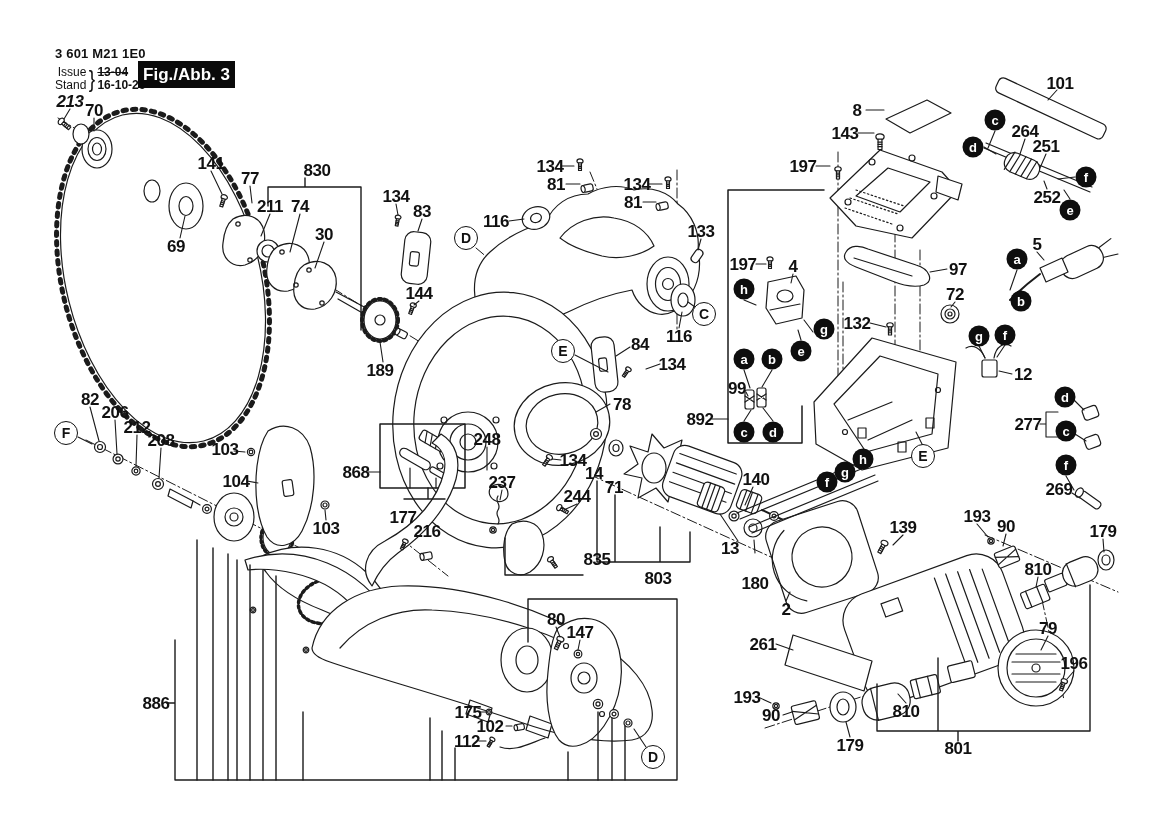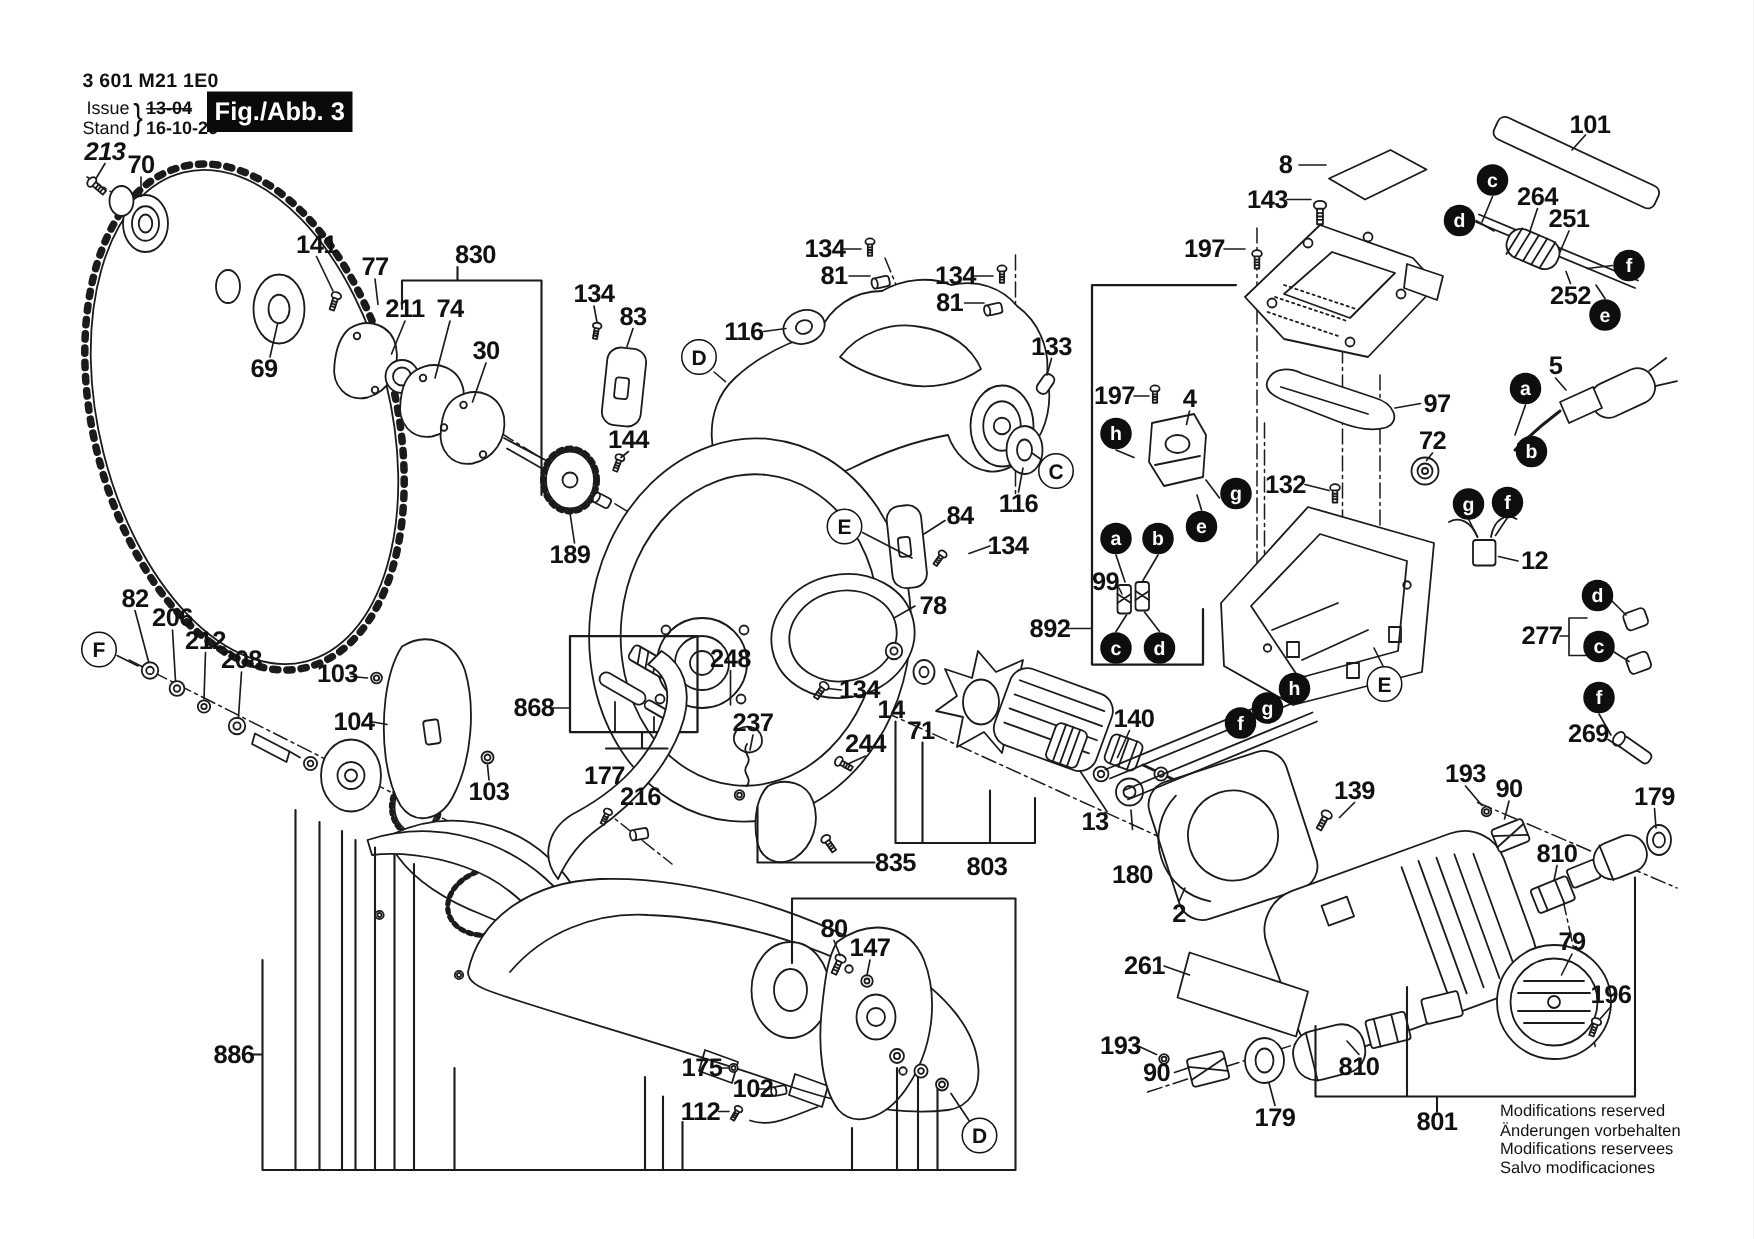--- a/index.html
+++ b/index.html
@@ -427,26 +427,20 @@
         <span class="old">13-04</span>
         <span>16-10-26</span>
       </div>
     </div>
   </div>
 
   <div id="figure-box">
     <span>Fig./Abb. 3</span>
   </div>
 
-  <div id="notes">
-      <div>Modifications reserved</div>
-      <div>Änderungen vorbehalten</div>
-      <div>Modifications reservees</div>
-      <div>Salvo modificaciones</div>
-    </div>
 
   <div id="callouts">
       <div class="callout" style="left: 70px; top: 101px; font-style: italic;">213</div>
       <div class="callout" style="left: 94px; top: 110px;">70</div>
       <div class="callout" style="left: 211px; top: 163px;">141</div>
       <div class="callout" style="left: 250px; top: 178px;">77</div>
       <div class="callout" style="left: 317px; top: 170px;">830</div>
       <div class="callout" style="left: 270px; top: 206px;">211</div>
       <div class="callout" style="left: 300px; top: 206px;">74</div>
       <div class="callout" style="left: 324px; top: 234px;">30</div>
@@ -492,21 +486,21 @@
       <div class="callout" style="left: 326px; top: 528px;">103</div>
       <div class="callout" style="left: 356px; top: 472px;">868</div>
       <div class="callout" style="left: 487px; top: 439px;">248</div>
       <div class="callout" style="left: 573px; top: 460px;">134</div>
       <div class="callout" style="left: 594px; top: 473px;">14</div>
       <div class="callout" style="left: 614px; top: 487px;">71</div>
       <div class="callout" style="left: 502px; top: 482px;">237</div>
       <div class="callout" style="left: 577px; top: 496px;">244</div>
       <div class="callout" style="left: 403px; top: 517px;">177</div>
       <div class="callout" style="left: 427px; top: 531px;">216</div>
-      <div class="callout" style="left: 597px; top: 575px;">835</div>
+      <div class="callout" style="left: 597px; top: 559px;">835</div>
       <div class="callout" style="left: 658px; top: 578px;">803</div>
       <div class="callout" style="left: 730px; top: 548px;">13</div>
       <div class="callout" style="left: 755px; top: 583px;">180</div>
       <div class="callout" style="left: 756px; top: 479px;">140</div>
       <div class="callout" style="left: 786px; top: 609px;">2</div>
       <div class="callout" style="left: 763px; top: 644px;">261</div>
       <div class="callout" style="left: 903px; top: 527px;">139</div>
       <div class="callout" style="left: 977px; top: 516px;">193</div>
       <div class="callout" style="left: 1006px; top: 526px;">90</div>
       <div class="callout" style="left: 1103px; top: 531px;">179</div>
@@ -515,21 +509,21 @@
       <div class="callout" style="left: 1074px; top: 663px;">196</div>
       <div class="callout" style="left: 747px; top: 697px;">193</div>
       <div class="callout" style="left: 771px; top: 715px;">90</div>
       <div class="callout" style="left: 850px; top: 745px;">179</div>
       <div class="callout" style="left: 906px; top: 711px;">810</div>
       <div class="callout" style="left: 958px; top: 748px;">801</div>
       <div class="callout" style="left: 156px; top: 703px;">886</div>
       <div class="callout" style="left: 556px; top: 619px;">80</div>
       <div class="callout" style="left: 580px; top: 632px;">147</div>
       <div class="callout" style="left: 468px; top: 712px;">175</div>
-      <div class="callout" style="left: 502px; top: 726px;">102</div>
+      <div class="callout" style="left: 490px; top: 726px;">102</div>
       <div class="callout" style="left: 467px; top: 741px;">112</div>
     </div>
   <div id="letters">
       <div class="ltr-filled" style="left: 995px; top: 120px;">c</div>
       <div class="ltr-filled" style="left: 973px; top: 147px;">d</div>
       <div class="ltr-filled" style="left: 1086px; top: 177px;">f</div>
       <div class="ltr-filled" style="left: 1070px; top: 210px;">e</div>
       <div class="ltr-filled" style="left: 1017px; top: 259px;">a</div>
       <div class="ltr-filled" style="left: 1021px; top: 301px;">b</div>
       <div class="ltr-filled" style="left: 744px; top: 289px;">h</div>

